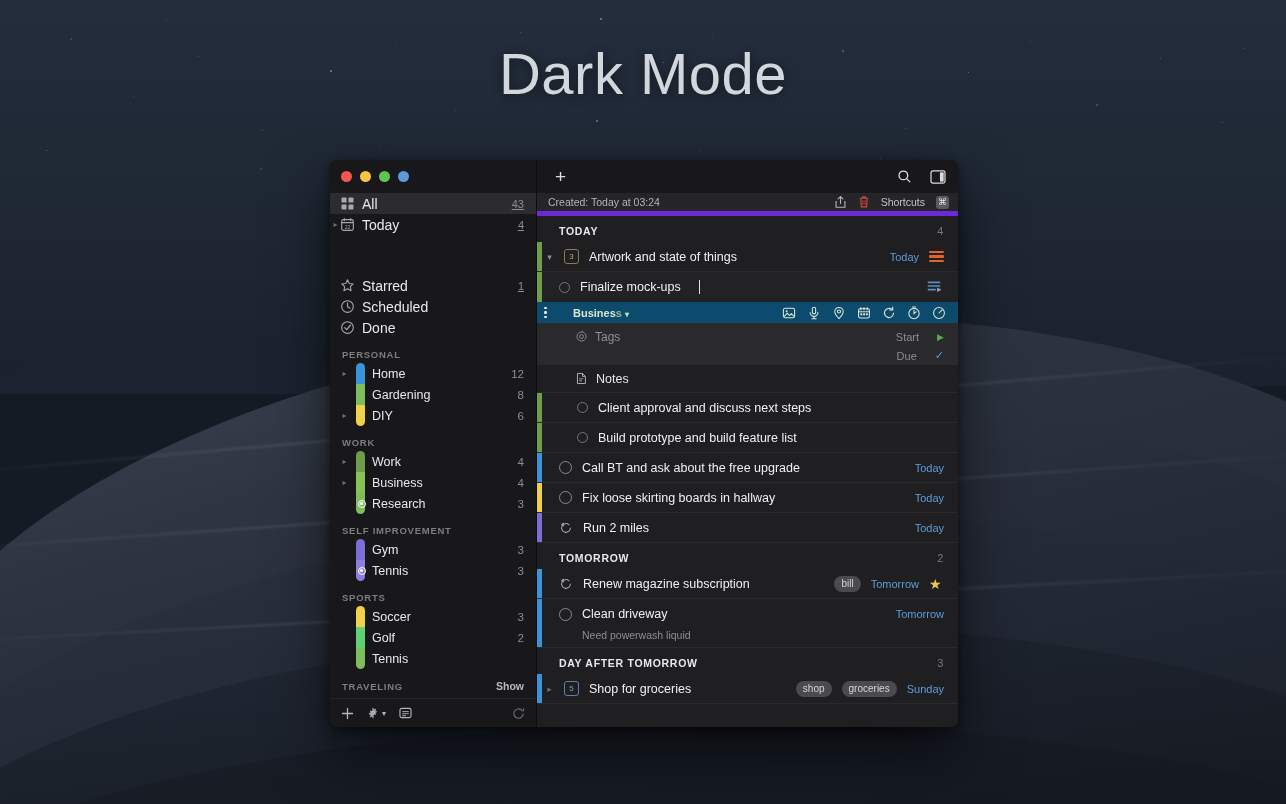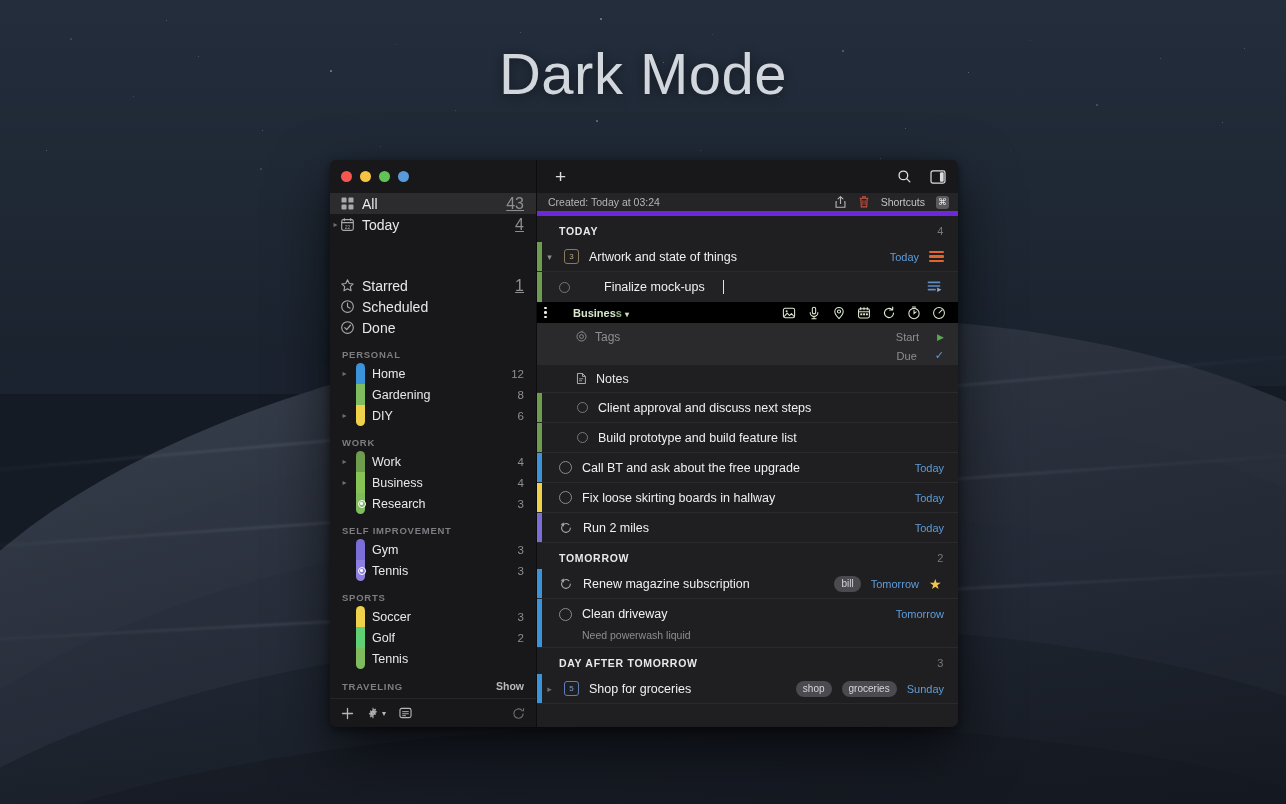--- a/index.html
+++ b/index.html
@@ -83,21 +83,21 @@
   #sidebar-scroll { flex: 1; overflow: hidden; padding-top: 0; }
 
   .nav-row {
     display: flex; align-items: center;
     height: 21px; padding: 0 12px 0 10px;
     gap: 7px; cursor: default;
   }
   .nav-row.selected { background: #2c2c2e; }
   .nav-icon { width: 15px; height: 15px; flex: 0 0 15px; display:flex; align-items:center; justify-content:center; color:#a8a8ad; }
   .nav-label { flex: 1; font-size: 14px; color: #e8e8ea; white-space: nowrap; }
-  .nav-count { font-size: 16px; color: #8e8e93; text-decoration: underline; }
+  .nav-count { font-size: 11px; color: #8e8e93; text-decoration: underline; }
 
   .group-head {
     display:flex; align-items:center; justify-content: space-between;
     padding: 11px 12px 3px 12px;
     font-size: 9.5px; font-weight: 700; letter-spacing: .75px;
     color: #7d7d82; text-transform: uppercase;
   }
   .group-head .show { font-size: 10.5px; font-weight:600; color:#b9b9be; letter-spacing:0; text-transform:none; }
 
   .list-group { position: relative; padding-left: 0; }
@@ -553,31 +553,31 @@
             <span class="meta-date">Today</span>
             <span class="prio-bars">
               <i></i>
               <i></i>
               <i></i>
             </span>
           </div>
           <div class="task-row nb" style="padding-left: 22px; background: rgb(34, 34, 36);">
             <span class="stripe" style="background:#6f9d4e"></span>
             <span class="circle sm"></span>
-            <span class="ttl" style="border-right:1.2px solid #dfe3ea;padding-right:18px;display:inline-block;flex:0 1 auto;margin-left:24px;">Finalize mock-ups</span>
+            <span class="ttl" style="border-right:1.2px solid #dfe3ea;padding-right:18px;display:inline-block;flex:0 1 auto;">Finalize mock-ups</span>
             <span style="flex:1"></span>
             <span class="indent-ic">
               <svg width="17" height="14" viewBox="0 0 16 14">
                 <path d="M1 2.4h11M1 6h11M1 9.6h6.6" stroke="#5e8cc4" stroke-width="1.7" stroke-linecap="round"></path>
                 <path d="M9.6 7.4l4.4 2.3-4.4 2.4z" fill="#8fa6c4"></path>
               </svg>
             </span>
           </div>
           <div style="position: relative; overflow: visible;">
-            <div class="edit-row" style="background: #000000;">
+            <div class="edit-row" style="background: #0c4a6e;">
               <span class="drag-dots">
                 <i></i>
                 <i></i>
                 <i></i>
               </span>
               <span class="tag-name"><span>Busines</span><span class="fade">s</span><span class="tag-chev">▾</span></span>
               <span class="edit-tools">
                 <span>
                   <svg width="14" height="14" viewBox="0 0 16 16">
                     <rect x="1.6" y="2.6" width="12.8" height="10.8" rx="2" fill="none" stroke="#dde8d2" stroke-width="1.2"></rect>

